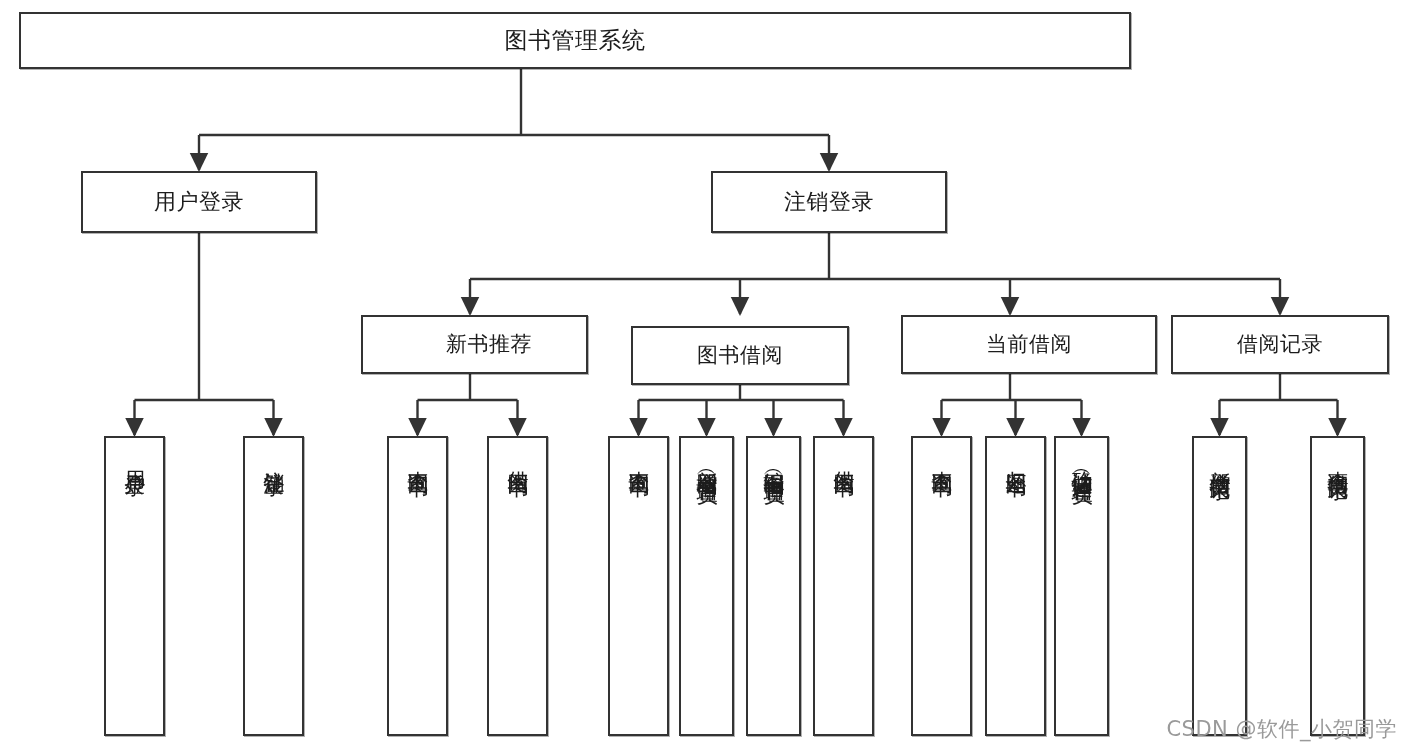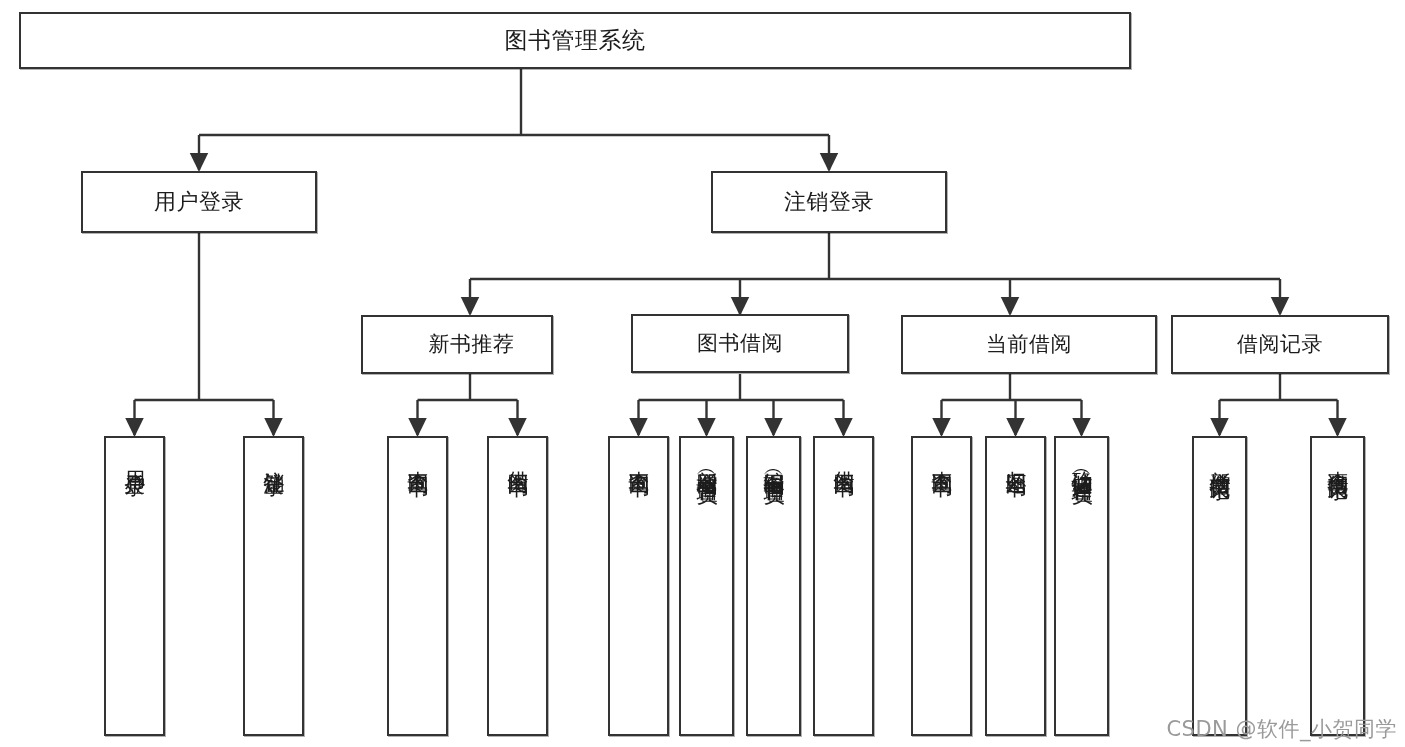--- a/index.html
+++ b/index.html
@@ -126,24 +126,24 @@
   <div id="node-layer">
       <div class="node root" id="node-root" style="left: 19px; top: 12px; width: 1112px; height: 57px;">
         <span class="label">图书管理系统</span>
       </div>
       <div class="node lvl2" id="node-user-login" style="left: 81px; top: 171px; width: 236px; height: 62px;">
         <span class="label">用户登录</span>
       </div>
       <div class="node lvl2" id="node-book-management" style="left: 711px; top: 171px; width: 236px; height: 62px;">
         <span class="label">注销登录</span>
       </div>
-      <div class="node lvl3" id="node-new-book-recommend" style="left: 361px; top: 315px; width: 192px; height: 59px; padding-left: 29px;">
+      <div class="node lvl3" id="node-new-book-recommend" style="left: 361px; top: 315px; width: 227px; height: 59px; padding-left: 29px;">
         <span class="label">新书推荐</span>
       </div>
-      <div class="node lvl3" id="node-book-borrow" style="left: 631px; top: 314px; width: 218px; height: 59px;">
+      <div class="node lvl3" id="node-book-borrow" style="left: 631px; top: 326px; width: 218px; height: 59px;">
         <span class="label">图书借阅</span>
       </div>
       <div class="node lvl3" id="node-current-borrow" style="left: 901px; top: 315px; width: 256px; height: 59px;">
         <span class="label">当前借阅</span>
       </div>
       <div class="node lvl3" id="node-borrow-record" style="left: 1171px; top: 315px; width: 218px; height: 59px;">
         <span class="label">借阅记录</span>
       </div>
       <div class="node leaf" id="node-leaf-user-login" style="left: 104px; top: 436px; width: 61px; height: 300px;">
         <span class="label">用户登录</span>

